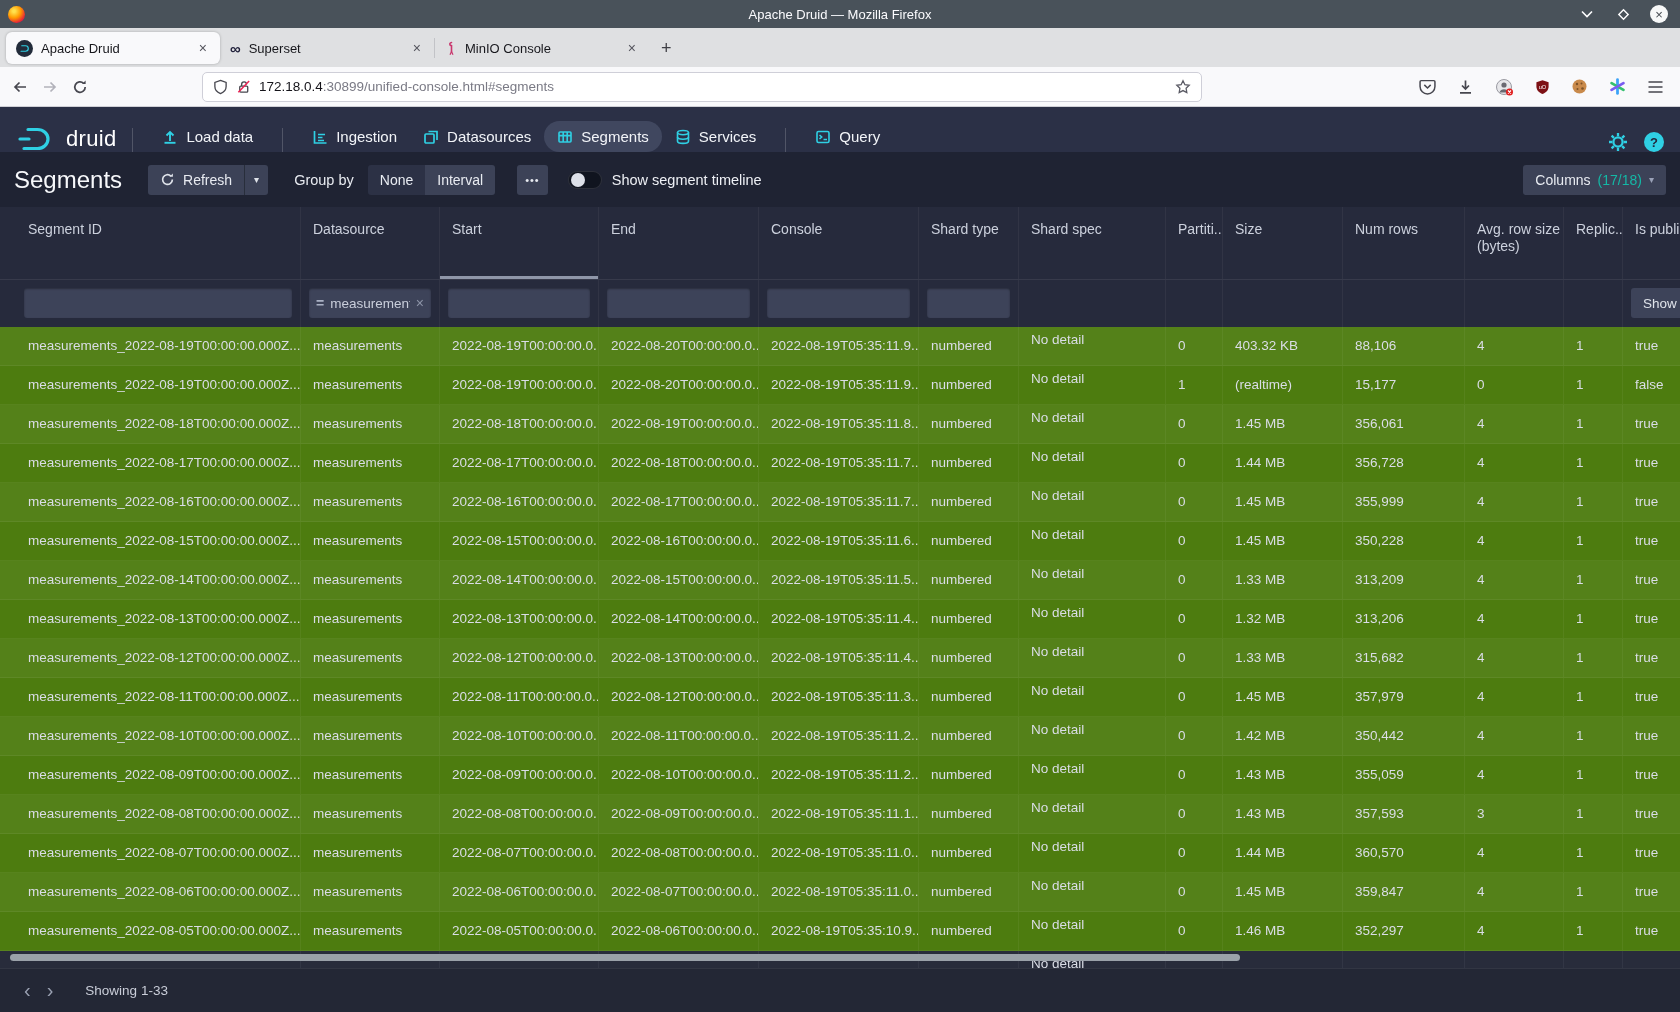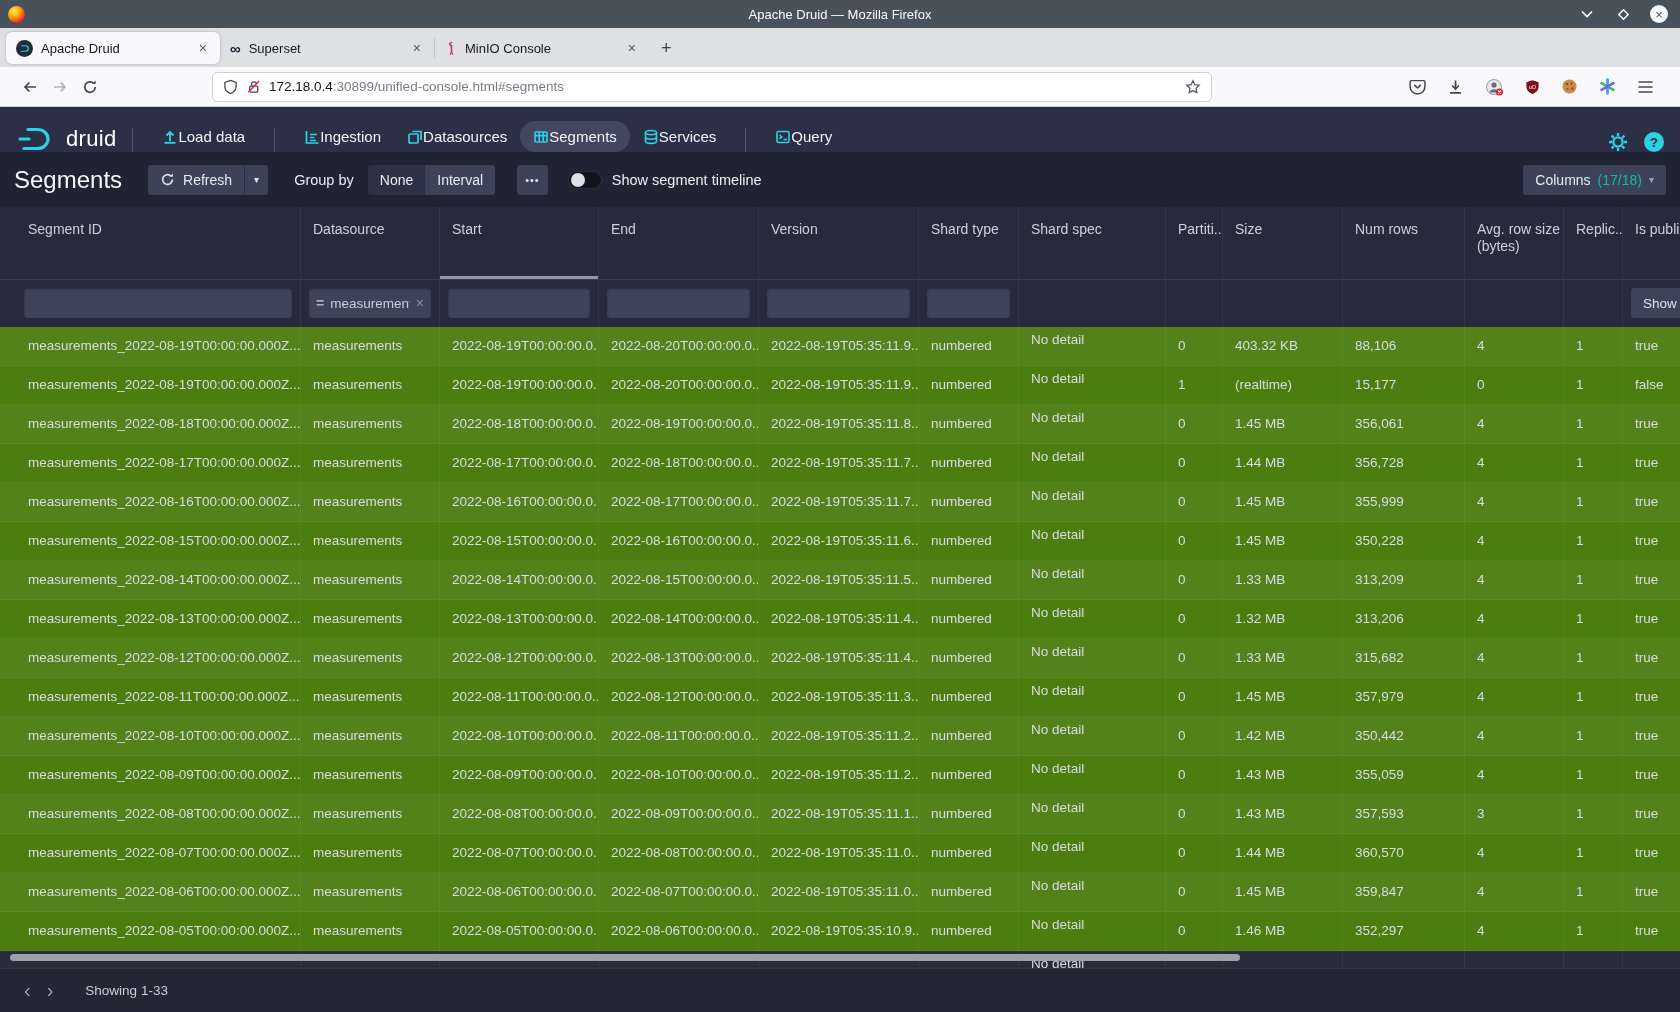--- a/index.html
+++ b/index.html
@@ -24,34 +24,34 @@
   .tab .tlabel { flex:1; white-space:nowrap; overflow:hidden; }
   .tab .tclose { color:#55555e; font-size:14px; padding:0 3px; }
   .tabsep { width:1px; height:20px; background:#c2c3c7; margin-bottom:9px; }
   .newtab { font-size:18px; color:#3f3f46; margin:0 0 8px 12px; }
   .druid-tab-ic { width:17px; height:17px; border-radius:50%; background:#222b3a; display:flex;
                   align-items:center; justify-content:center; flex:none; }
   .superset-ic { font-size:15px; font-weight:bold; color:#20203a; line-height:1; flex:none; }
 
   
   .toolbar { height:40px; background:#f9f9fb; border-bottom:1px solid #d0d0d6;
-             display:flex; align-items:center; padding:0 22px; }
+             display:flex; align-items:center; padding:0 12px; }
   .navbtn { margin-right:14px; display:flex; }
   .urlfield { margin-left:100px; width:1000px; height:30px; background:#fff; border:1px solid #cfcfd8;
               border-radius:5px; display:flex; align-items:center; padding:0 10px; gap:8px; }
   .urltext { flex:1; font-size:13.5px; white-space:nowrap; overflow:hidden; }
   .urltext .host { color:#15141a; }
   .urltext .rest { color:#7a7a85; }
   .tb-icons { margin-left:auto; display:flex; align-items:center; gap:21px; padding-right:4px; }
 
   
   .navbar { height:45px; background:#2b3046; display:flex; align-items:flex-end; padding:0 16px; }
   .brand { font-size:22px; color:#ffffff; margin-left:8px; letter-spacing:.3px; }
   .nav-div { width:1px; height:24px; background:rgba(255,255,255,.18); margin:0 16px; }
-  .nav-item { display:flex; align-items:center; padding:7px 13px; color:#f2f4f8;
+  .nav-item { display:flex; align-items:center; gap:8px; padding:7px 13px; color:#f2f4f8;
               font-size:15px; border-radius:17px; white-space:nowrap; }
   .nav-item.active { background:rgba(143,155,185,.22); }
   .nav-right { margin-left:auto; display:flex; align-items:center; gap:16px; }
   .help-circ { width:20px; height:20px; border-radius:50%; background:#2fd0e4; color:#22283c;
                font-weight:bold; font-size:13px; display:flex; align-items:center; justify-content:center; }
 
   
   .viewheader { height:55px; display:flex; align-items:center; padding:0 14px; }
   .vh-title { font-size:24px; color:#f7f8fb; font-weight:400; margin-right:26px; }
   .btn { height:30px; background:#3c4257; color:#e8ebf1; font-size:14px; display:flex;
@@ -360,21 +360,21 @@
       <span class="cols-count">(17/18)</span>
       <span class="cols-caret">▾</span>
     </button>
   </div>
 
   <div class="thead">
     <div class="th c0">Segment ID</div>
     <div class="th c1">Datasource</div>
     <div class="th c2 sorted">Start</div>
     <div class="th c3">End</div>
-    <div class="th c4">Version</div>
+    <div class="th c4">Console</div>
     <div class="th c5">Shard type</div>
     <div class="th c6">Shard spec</div>
     <div class="th c7">Partiti...</div>
     <div class="th c8">Size</div>
     <div class="th c9">Num rows</div>
     <div class="th c10">
         <span style="display:block">Avg. row size</span>
         <span style="display:block">(bytes)</span>
       </div>
     <div class="th c11">Replic...</div>

